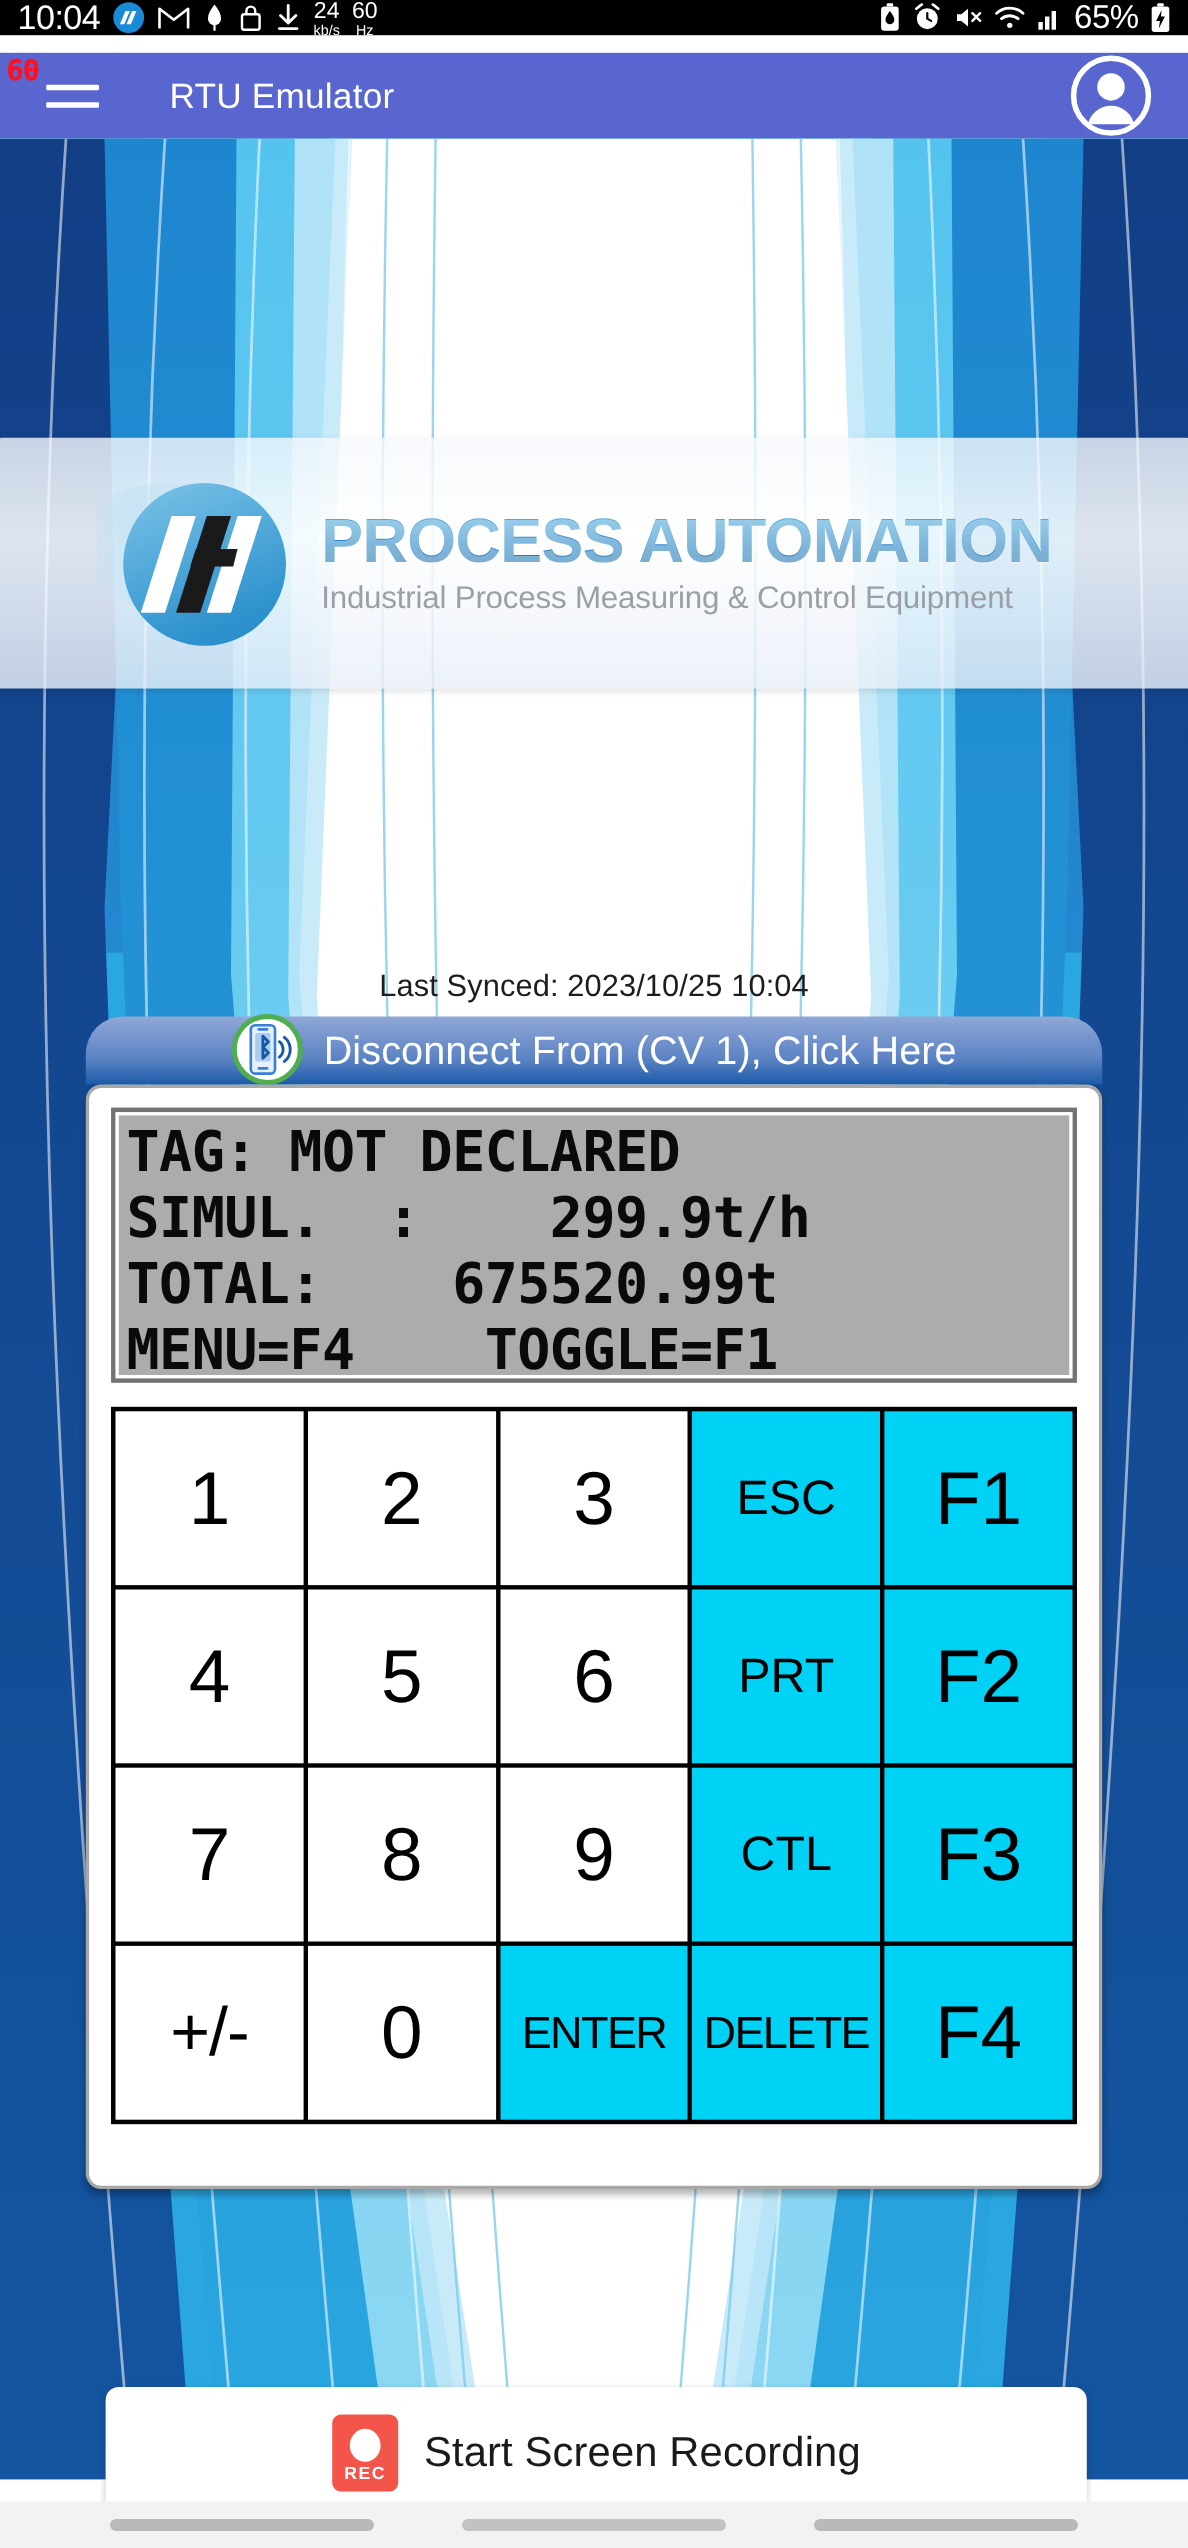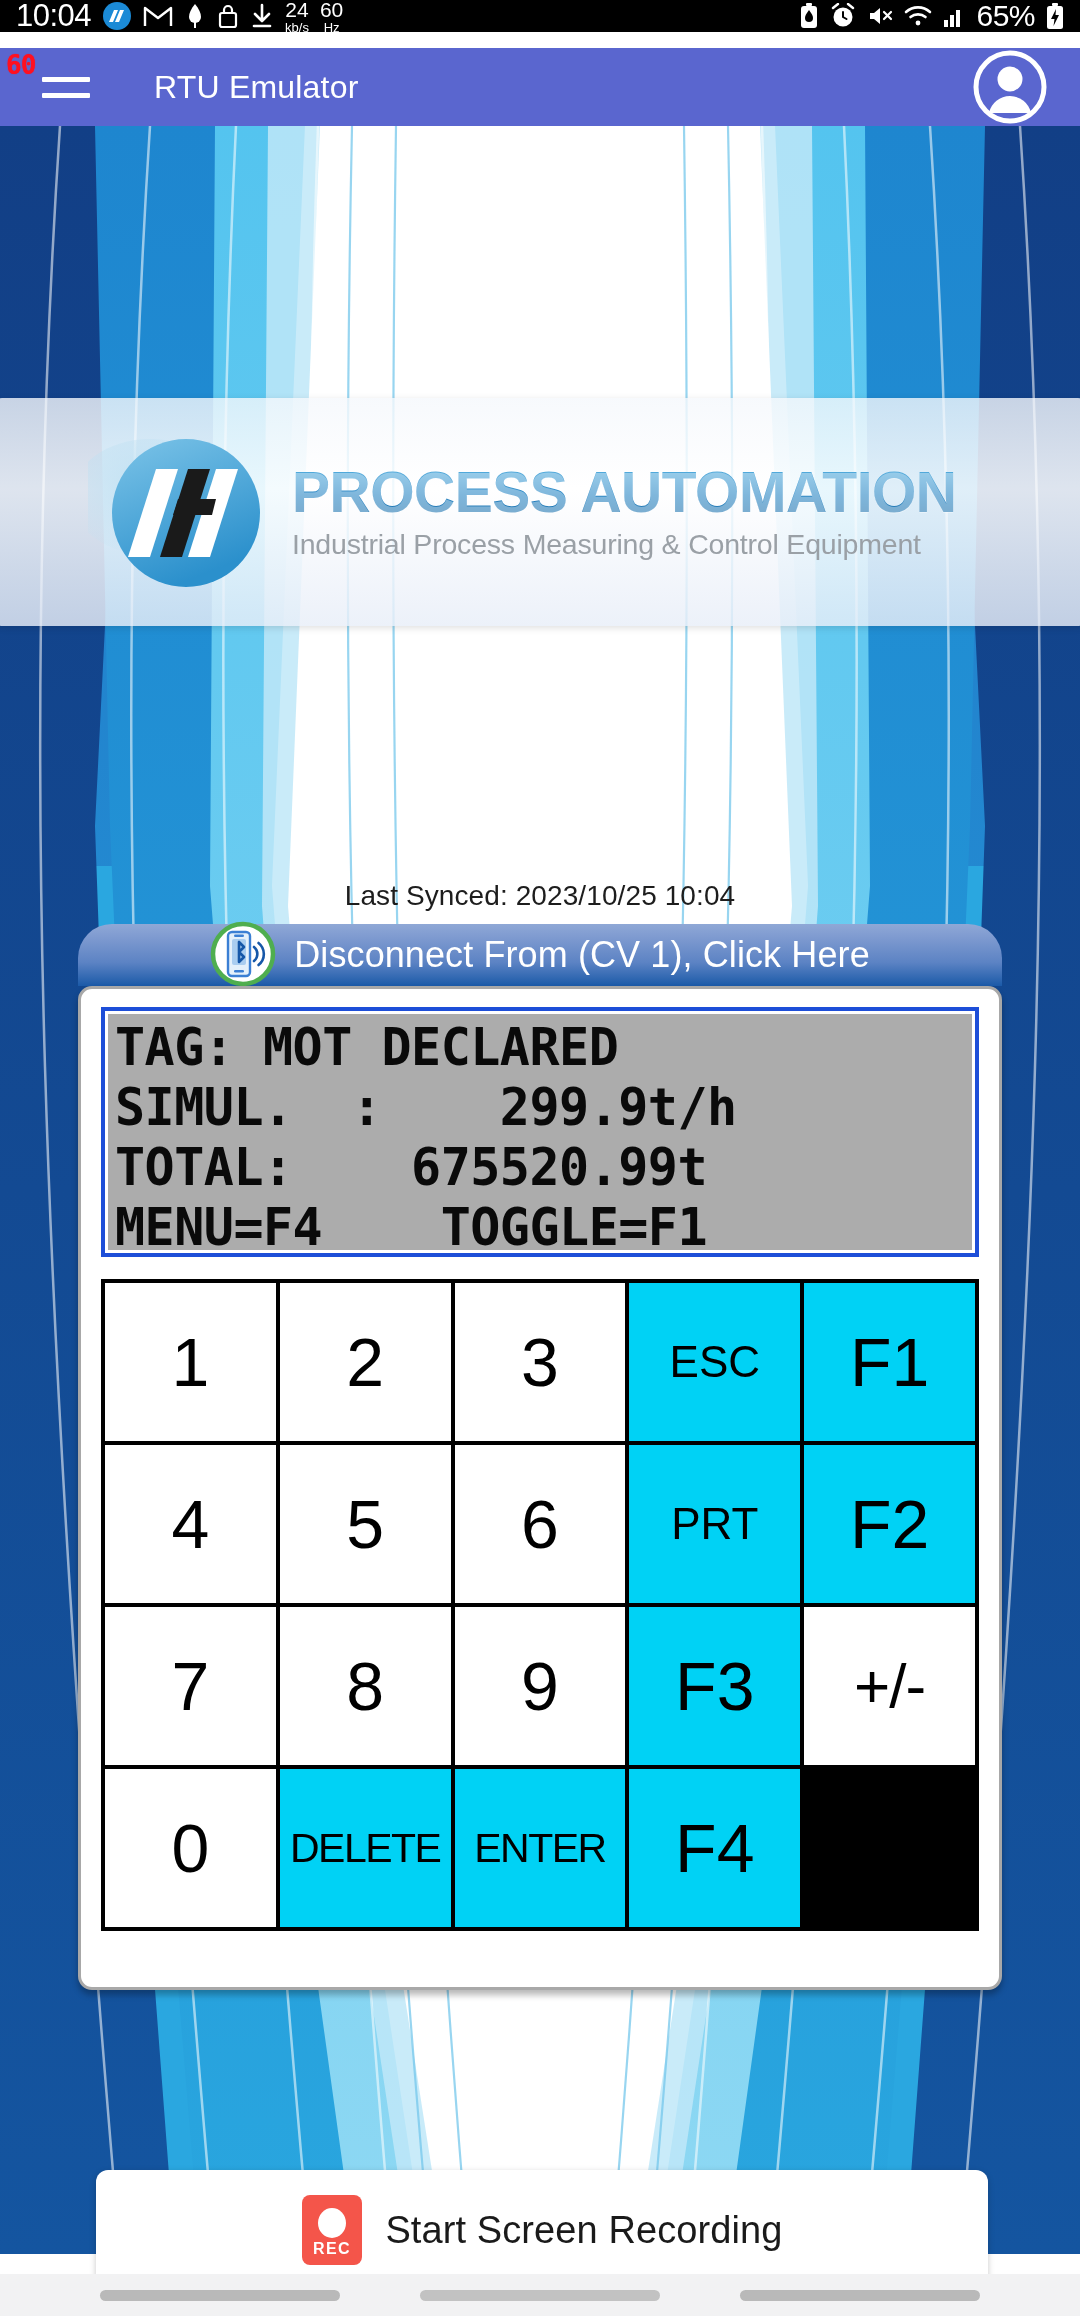--- a/index.html
+++ b/index.html
@@ -93,21 +93,21 @@
     position: absolute; top: 986px; left: 78px; width: 924px; height: 1004px;
     background: #ffffff; border-radius: 14px;
     border: 3px solid #a8a8a8;
     box-shadow: 0 5px 6px rgba(0,0,0,0.28);
     padding: 18px 20px 22px 20px;
   }
 
   
   .lcd {
     width: 100%; height: 250px; background: #acacac;
-    border: 4px solid #1d4ed8; outline: 3px solid #ffffff; outline-offset: -7px;
+    border: 4px solid #737373; outline: 3px solid #ffffff; outline-offset: -7px;
     padding: 6px 10px 2px 10px; overflow: hidden;
   }
   .lcd-line {
     font-family: "DejaVu Sans Mono", monospace;
     font-size: 50px; line-height: 60px;
     color: #0a0a0a; white-space: pre; letter-spacing: -0.5px;
     font-weight: 700;
     -webkit-font-smoothing: none;
     transform: scaleY(1.02); transform-origin: left top;
   }
@@ -419,34 +419,37 @@
         </div>
         <div class="key">
           <span>7</span>
         </div>
         <div class="key">
           <span>8</span>
         </div>
         <div class="key">
           <span>9</span>
         </div>
+        <div class="key fn sm">
+          <span>CTL</span>
+        </div>
         <div class="key fn">
           <span>F3</span>
         </div>
         <div class="key plusminus">
           <span>+/-</span>
         </div>
         <div class="key">
           <span>0</span>
         </div>
         <div class="key fn xs">
+          <span>ENTER</span>
+        </div>
+        <div class="key fn xs">
           <span>DELETE</span>
-        </div>
-        <div class="key fn xs">
-          <span>ENTER</span>
         </div>
         <div class="key fn">
           <span>F4</span>
         </div>
       </div>
   </div>
 
   <div class="rec-card">
     <span class="rec-icon">
       <svg width="62" height="72" viewBox="0 0 62 72">

